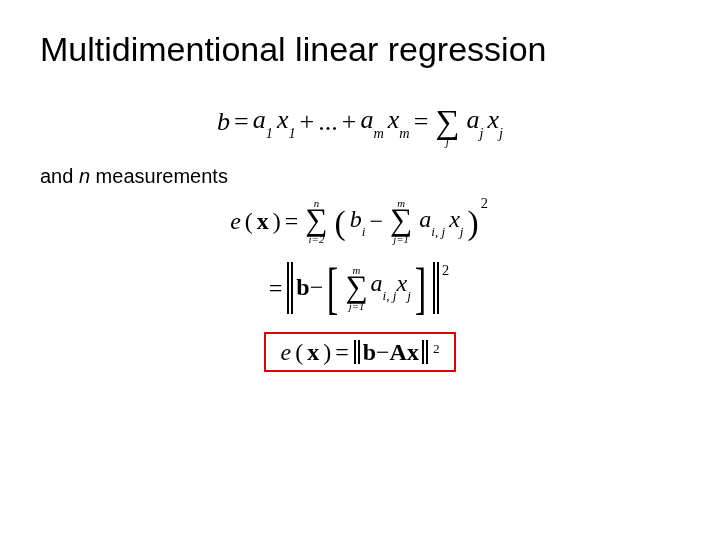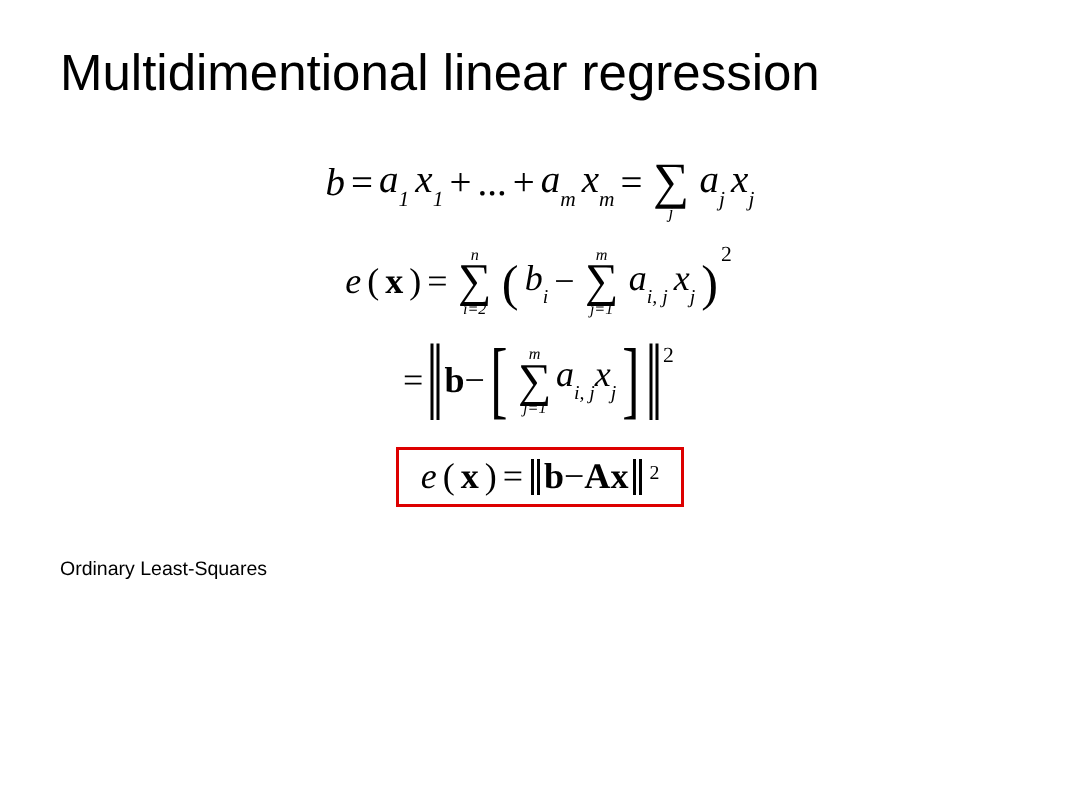--- a/index.html
+++ b/index.html
@@ -53,20 +53,23 @@
       <span class="sigma">
         <span class="lim">&nbsp;</span>
           <span class="sym">∑</span>
           <span class="lim">j</span>
       </span>
       <span class="ital-ser"><span>a</span><span class="sub">j</span></span>
       <span class="ital-ser"><span>x</span><span class="sub">j</span></span>
     </span>
   </div>
 
+  <p class="line">
+    <span>and </span><span class="ital">n</span><span> measurements</span>
+  </p>
 
   <div class="eq-block">
     <span class="eq eq-small">
       <span class="ital-ser">e</span>
         <span>(</span>
         <span class="bold">x</span>
         <span>)</span>
       <span> = </span>
       <span class="sigma">
         <span class="lim">n</span>
@@ -122,14 +125,13 @@
           <span class="bold ital-ser">b</span>
           <span> − </span>
           <span class="bold ital-ser">A</span>
               <span class="bold">x</span>
         </span></span>
         <span class="sup">2</span>
       </span>
     </span>
   </div>
 
-  <div class="footer">Ordinary Least-Squares</div>
 </div>
 
 </body></html>

